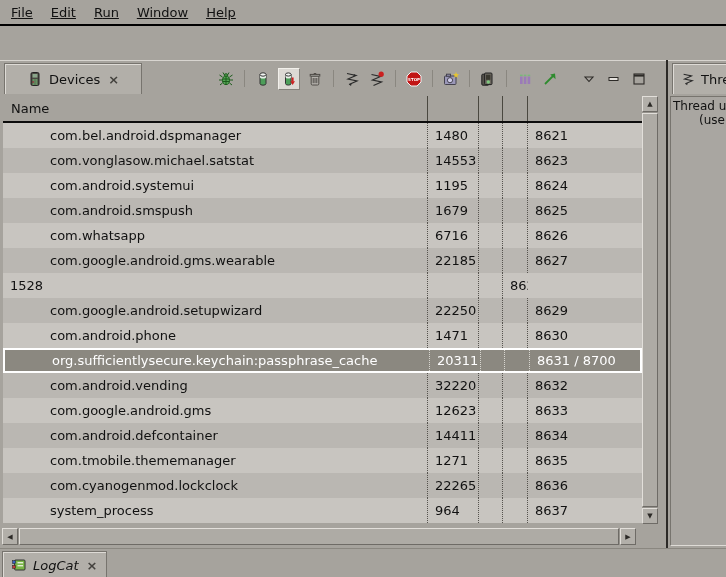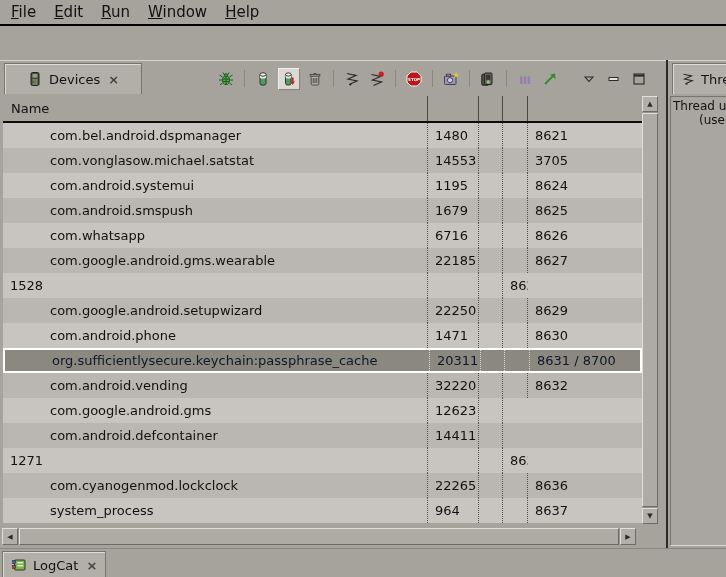--- a/index.html
+++ b/index.html
@@ -7,21 +7,21 @@
     position:relative;width:726px;height:577px;overflow:hidden;
     background:#a6a39d;font-family:"DejaVu Sans",sans-serif;color:#111;
     -webkit-font-smoothing:antialiased;
   }
   
   #menubar{
     position:absolute;left:0;top:0;width:726px;height:26px;
     display:flex;align-items:center;border-bottom:2px solid #000;box-sizing:border-box;
     padding-left:2px;
   }
-  .menu-item{font-size:15px;padding:3px 9px;cursor:default;white-space:nowrap;}
+  .menu-item{font-size:13px;padding:3px 9px;cursor:default;white-space:nowrap;text-decoration:underline;}
   .menu-item .u{text-decoration:underline;}
   #toolstrip{position:absolute;left:0;top:28px;width:726px;height:31px;}
 
   
   #leftpanel{position:absolute;left:0;top:60px;width:666px;height:488px;border-top:1px solid #d8d5d0;box-sizing:border-box;}
   #divider{position:absolute;left:666px;top:60px;width:2px;height:488px;background:#2c2a27;}
   #rightpanel{position:absolute;left:668px;top:60px;width:58px;height:488px;overflow:hidden;border-top:1px solid #d8d5d0;box-sizing:border-box;}
 
   
   .tabbar{position:absolute;left:0;top:0;right:0;height:35px;}
@@ -57,21 +57,21 @@
   #tableheader .hcell{border-right:1px solid #4a4840;font-size:13px;line-height:25px;padding-left:8px;overflow:hidden;}
   #tableheader .hcell:last-child{border-right:none;}
   #tablerows{position:absolute;left:3px;top:62px;width:639px;height:400px;}
   .trow{
     display:grid;grid-template-columns:425px 51px 24px 25px 1fr;
     height:25px;box-sizing:border-box;font-size:13px;line-height:25px;
   }
   .trow.light{background:#c8c5c0;}
   .trow.dark{background:#bab7b2;}
   .trow.sel{
-    background:#8b8880;color:#0f172a;border:2px solid #fff;line-height:21px;
+    background:#8b8880;color:#ffffff;border:2px solid #fff;line-height:21px;
   }
   .tcell{overflow:hidden;white-space:nowrap;border-right:1px dotted #56534e;}
   .tcell:last-child{border-right:none;}
   .cname{padding-left:47px;}
   .cnum{padding-left:7px;}
   .trow.sel .tcell{border-right-color:#d8d6d0;}
 
   
   .sbtn{
     background:#b2afa9;border:1px solid;border-color:#e2dfda #6e6b66 #6e6b66 #e2dfda;
@@ -93,21 +93,21 @@
 
   
   #bottomstrip{
     position:absolute;left:0;top:548px;width:726px;height:29px;
     background:#a6a39d;border-top:1px solid #8a8780;box-sizing:border-box;
   }
   #logcattab{
     position:absolute;left:2px;top:2px;height:27px;box-sizing:border-box;
     display:flex;align-items:center;gap:6px;padding:0 8px;
     background:#b2afa9;border:1px solid #77746e;border-bottom:none;
-    box-shadow:inset 1px 1px 0 #dedbd6;font-size:13px;white-space:nowrap;
+    box-shadow:inset 1px 1px 0 #dedbd6;font-size:13px;white-space:nowrap;font-style:italic;
   }
 
   
   #threadstab{
     position:absolute;left:4px;top:2px;height:31px;box-sizing:border-box;
     display:flex;align-items:center;gap:6px;padding:0 8px;
     background:#b2afa9;border:1px solid #77746e;border-bottom:none;
     box-shadow:inset 1px 1px 0 #dedbd6;font-size:13px;white-space:nowrap;overflow:visible;
   }
   #threadsbody{
@@ -299,21 +299,21 @@
           <div class="tcell cnum">1480</div>
           <div class="tcell"></div>
           <div class="tcell"></div>
           <div class="tcell cnum">8621</div>
         </div>
         <div class="trow dark">
           <div class="tcell cname">com.vonglasow.michael.satstat</div>
           <div class="tcell cnum">14553</div>
           <div class="tcell"></div>
           <div class="tcell"></div>
-          <div class="tcell cnum">3705</div>
+          <div class="tcell cnum">8623</div>
         </div>
         <div class="trow light">
           <div class="tcell cname">com.android.systemui</div>
           <div class="tcell cnum">1195</div>
           <div class="tcell"></div>
           <div class="tcell"></div>
           <div class="tcell cnum">8624</div>
         </div>
         <div class="trow dark">
           <div class="tcell cname">com.android.smspush</div>
@@ -368,28 +368,31 @@
           <div class="tcell cnum">32220</div>
           <div class="tcell"></div>
           <div class="tcell"></div>
           <div class="tcell cnum">8632</div>
         </div>
         <div class="trow light">
           <div class="tcell cname">com.google.android.gms</div>
           <div class="tcell cnum">12623</div>
           <div class="tcell"></div>
           <div class="tcell"></div>
+          <div class="tcell cnum">8633</div>
         </div>
         <div class="trow dark">
           <div class="tcell cname">com.android.defcontainer</div>
           <div class="tcell cnum">14411</div>
           <div class="tcell"></div>
           <div class="tcell"></div>
-        </div>
-        <div class="trow light">
+          <div class="tcell cnum">8634</div>
+        </div>
+        <div class="trow light">
+          <div class="tcell cname">com.tmobile.thememanager</div>
           <div class="tcell cnum">1271</div>
           <div class="tcell"></div>
           <div class="tcell"></div>
           <div class="tcell cnum">8635</div>
         </div>
         <div class="trow dark">
           <div class="tcell cname">com.cyanogenmod.lockclock</div>
           <div class="tcell cnum">22265</div>
           <div class="tcell"></div>
           <div class="tcell"></div>

